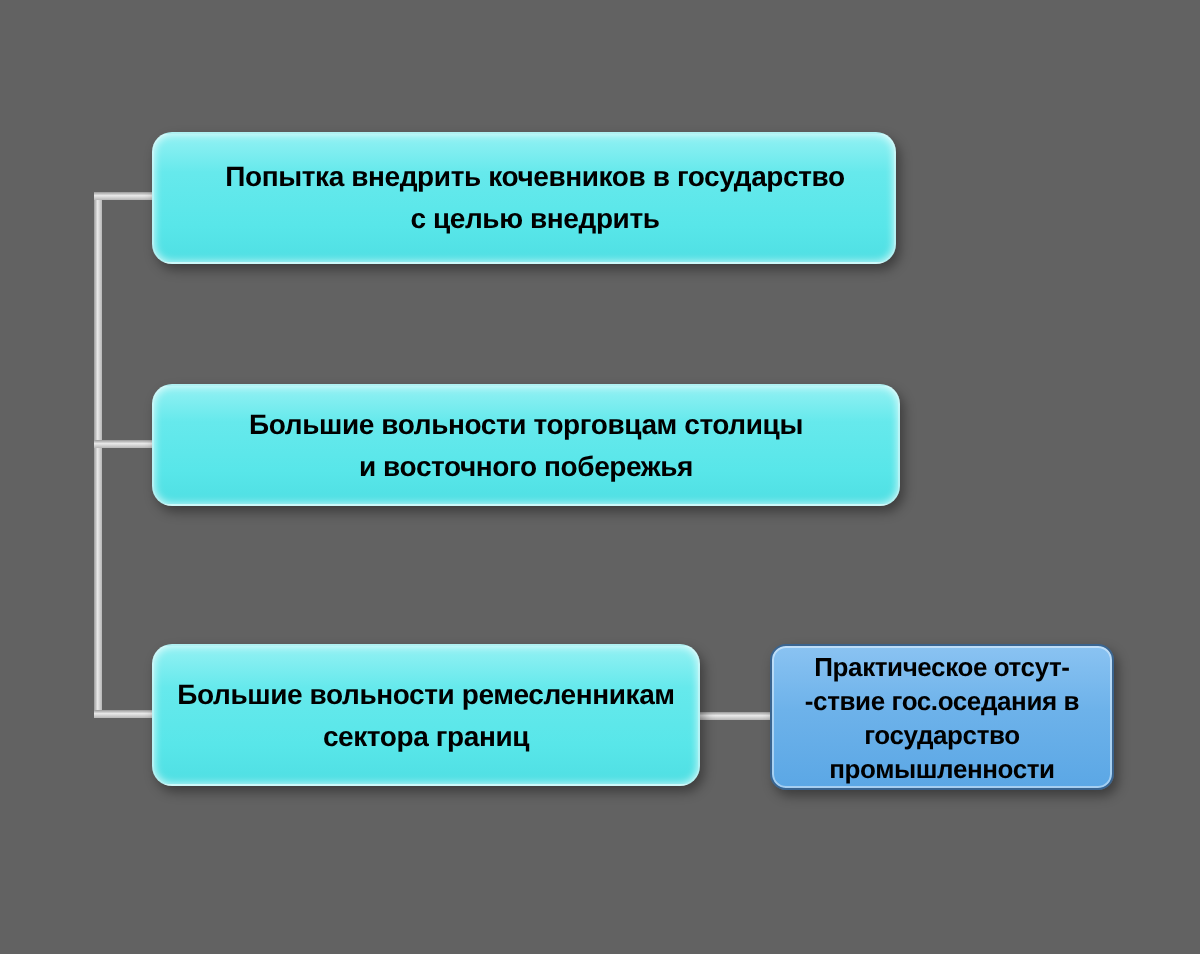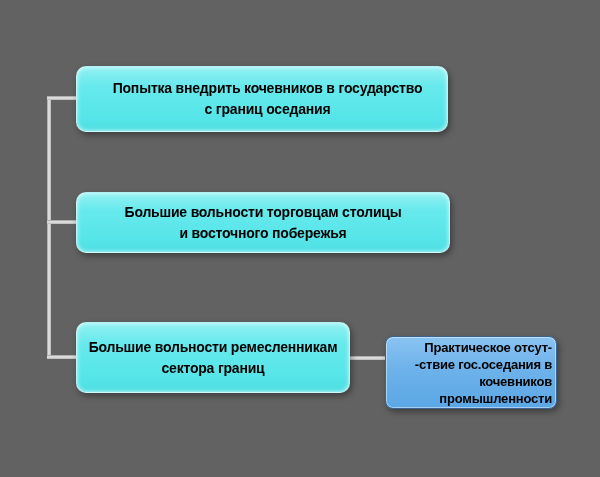--- a/index.html
+++ b/index.html
@@ -53,54 +53,54 @@
     border: 1px solid #3a648f;
     border-radius: 8px;
     box-shadow: inset 0 0 0 1px rgba(255,255,255,0.45), 2px 3px 6px rgba(0,0,0,0.38);
     font-size: 13px;
     line-height: 17px;
   }
   
   .node-1 { left: 76px;  top: 66px;  width: 372px; height: 66px; padding-left: 11px; }
   .node-2 { left: 76px;  top: 192px; width: 374px; height: 61px; }
   .node-3 { left: 76px;  top: 322px; width: 274px; height: 71px; justify-content: center; }
-  .node-4 { left: 385px; top: 336px; width: 172px; height: 73px; padding: 2px 4px; text-align: right; }
+  .node-4 { left: 385px; top: 322px; width: 172px; height: 73px; padding: 2px 4px; }
   
   .spine   { left: 47px;  top: 96px;  height: 263px; }
   .stub-1  { left: 47px;  top: 96px;  width: 31px; }
   .stub-2  { left: 47px;  top: 220px; width: 31px; }
   .stub-3  { left: 47px;  top: 355px; width: 31px; }
   .link-34 { left: 346px; top: 356px; width: 43px; }
 </style>
 </head>
 <body>
 
 <div class="canvas">
 
   <div class="conn v spine"></div>
   <div class="conn h stub-1"></div>
   <div class="conn h stub-2"></div>
   <div class="conn h stub-3"></div>
   <div class="conn h link-34"></div>
 
   <div class="node cyan node-1">
     <div class="tline">Попытка внедрить кочевников в государство</div>
-    <div class="tline">с границ оседания</div>
+    <div class="tline">с целью внедрить</div>
   </div>
 
   <div class="node cyan node-2">
     <div class="tline">Большие вольности торговцам столицы</div>
     <div class="tline">и восточного побережья</div>
   </div>
 
   <div class="node cyan node-3">
     <div class="tline">Большие вольности ремесленникам</div>
     <div class="tline">сектора границ</div>
   </div>
 
   <div class="node blue node-4">
     <div class="tline">Практическое отсут-</div>
     <div class="tline">-ствие гос.оседания в</div>
-    <div class="tline">кочевников</div>
+    <div class="tline">государство</div>
     <div class="tline">промышленности</div>
   </div>
 
 </div>
 
 </body></html>

